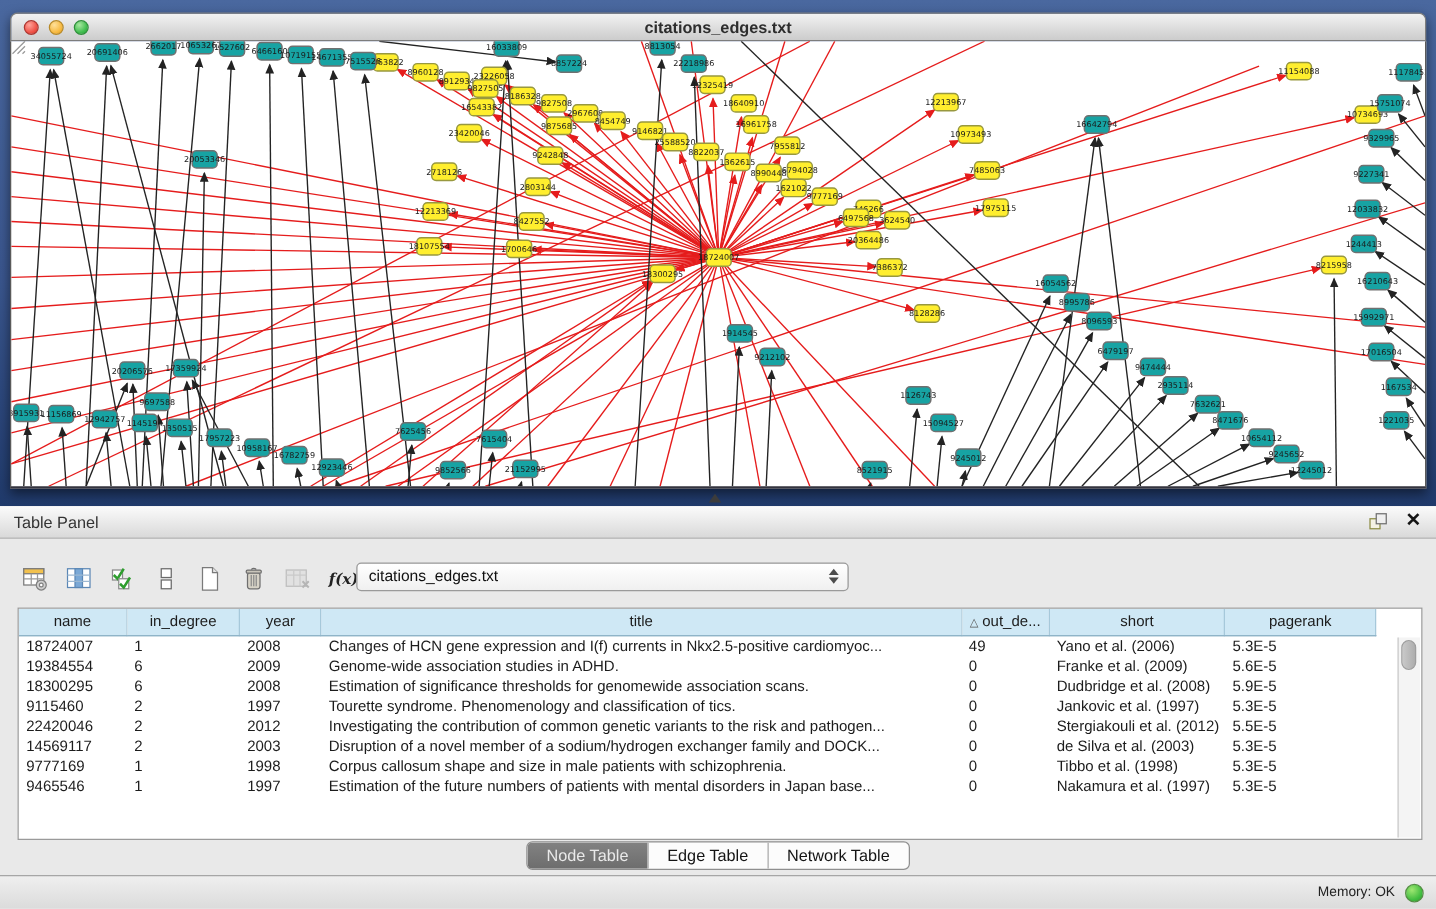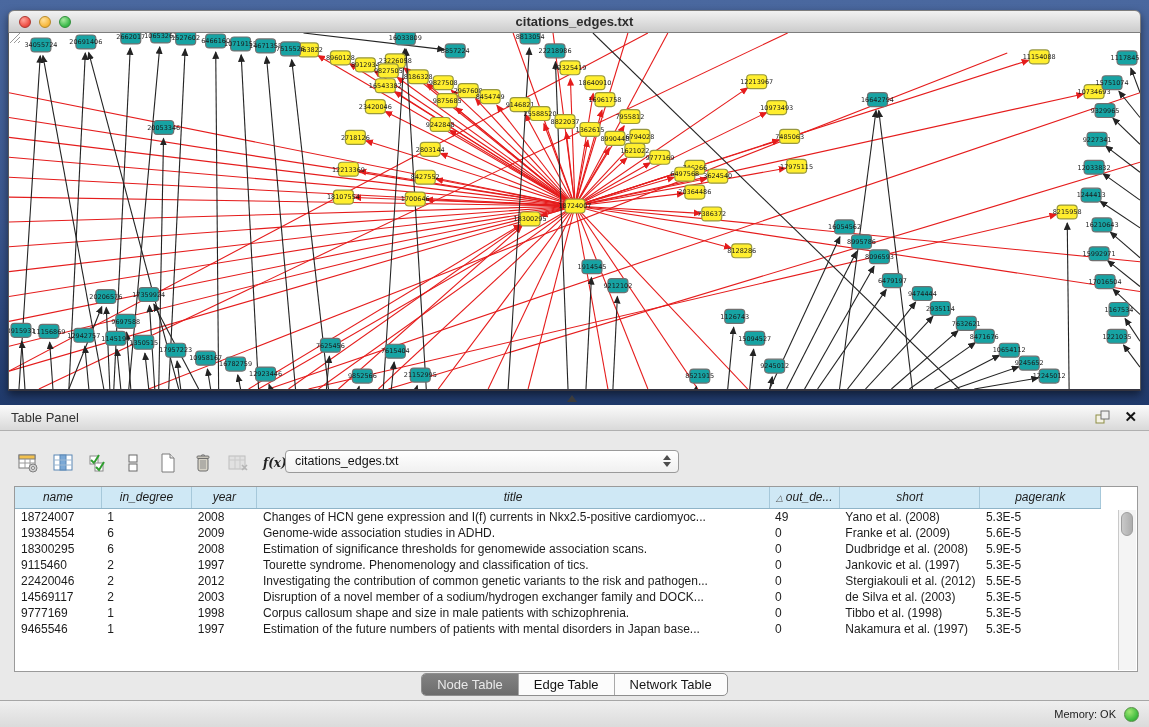--- a/index.html
+++ b/index.html
@@ -38,21 +38,21 @@
     border:1px solid #9a9a9a;border-radius:4px;background:linear-gradient(#ffffff,#f0f0f0);
     font-size:12.5px;color:#111;line-height:21px;padding:0 24px 0 9px;}
   .combo-arrows{position:absolute;right:7px;top:4px;display:flex;flex-direction:column;gap:2px;}
   .combo-arrows i{display:block;width:0;height:0;border-left:4px solid transparent;border-right:4px solid transparent;}
   .combo-arrows .up{border-bottom:5px solid #4d4d4d;}
   .combo-arrows .dn{border-top:5px solid #4d4d4d;}
   .tblwrap{position:absolute;left:14px;top:81px;width:1124px;height:186px;box-sizing:border-box;
     border:1px solid #9a9a9a;background:#ffffff;overflow:hidden;}
   table.grid{border-collapse:collapse;table-layout:fixed;width:1086px;font-size:12px;color:#1c1c1c;}
   table.grid th{background:#cfe8f5;border-right:1px solid #a6c8da;border-bottom:1px solid #8fb4c8;
-    font-weight:normal;height:21px;text-align:center;overflow:hidden;white-space:nowrap;padding:0 4px;box-sizing:border-box;font-style:italic;}
+    font-weight:normal;height:21px;text-align:center;overflow:hidden;white-space:nowrap;padding:0 4px;box-sizing:border-box;}
   table.grid td{height:16px;line-height:16px;padding:0 6px;overflow:hidden;white-space:nowrap;box-sizing:border-box;}
   .sorttri{font-size:9px;color:#555;margin-right:3px;}
   .vscroll{position:absolute;right:1px;top:23px;width:17px;height:160px;background:#f4f4f4;border-left:1px solid #c9c9c9;}
   .vthumb{position:absolute;left:2px;top:2px;width:12px;height:24px;border-radius:7px;
     background:linear-gradient(90deg,#c9c9c9,#adadad);border:1px solid #9d9d9d;box-sizing:border-box;}
   .tabsbar{position:absolute;left:0;top:268px;width:100%;display:flex;justify-content:center;}
   .tabs{display:flex;border:1px solid #8f8f8f;border-radius:5px;overflow:hidden;background:#fcfcfc;height:21px;}
   .tab{padding:0 15px;font-size:13px;line-height:21px;color:#141414;border-left:1px solid #a9a9a9;}
   .tab:first-child{border-left:none;}
   .tab.active{background:linear-gradient(#828282,#6d6d6d);color:#e9e9e9;}
@@ -776,21 +776,21 @@
             <th>pagerank</th>
           </tr>
         </thead>
         <tbody>
           <tr>
             <td>18724007</td>
             <td>1</td>
             <td>2008</td>
             <td>Changes of HCN gene expression and I(f) currents in Nkx2.5-positive cardiomyoc...</td>
             <td>49</td>
-            <td>Yano et al. (2008)</td>
+            <td>Yano et al. (2006)</td>
             <td>5.3E-5</td>
           </tr>
           <tr>
             <td>19384554</td>
             <td>6</td>
             <td>2009</td>
             <td>Genome-wide association studies in ADHD.</td>
             <td>0</td>
             <td>Franke et al. (2009)</td>
             <td>5.6E-5</td>

